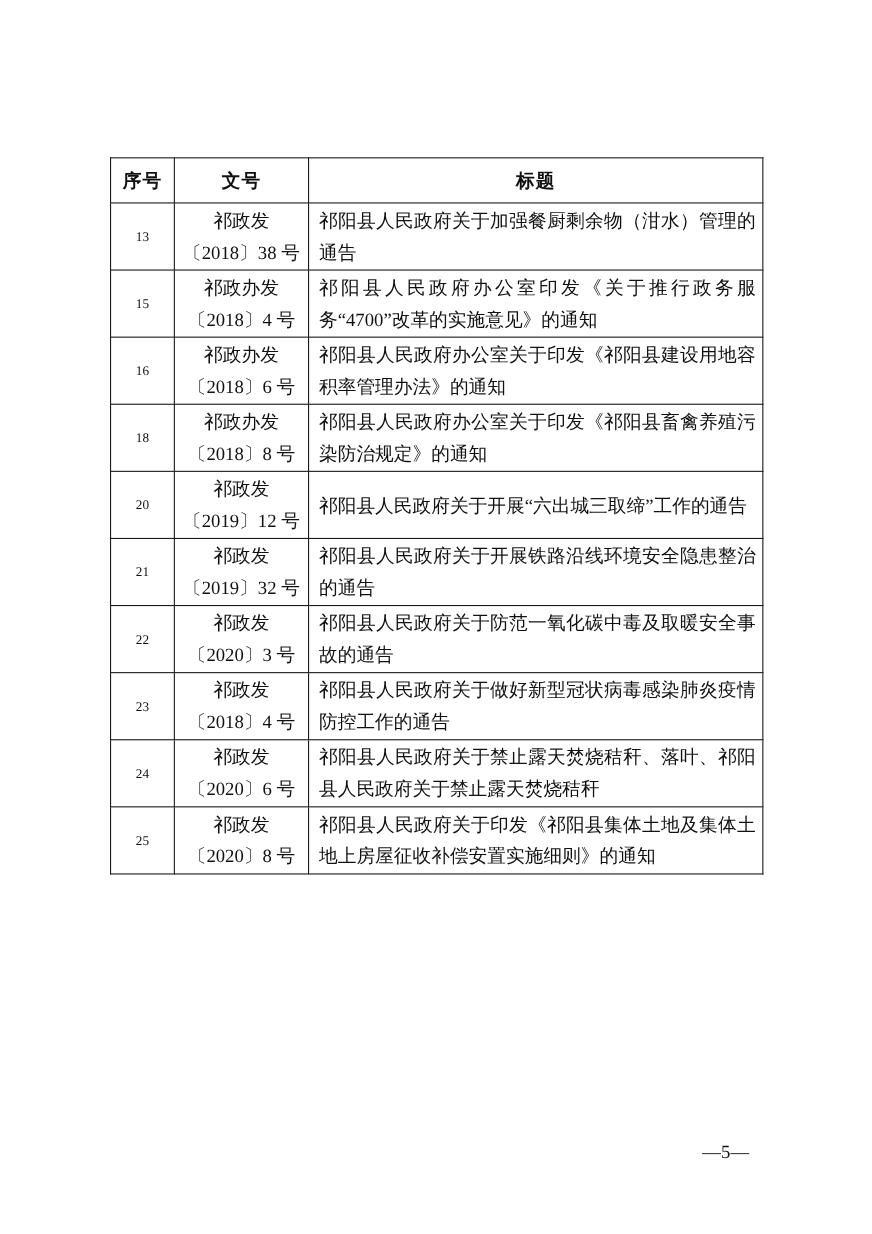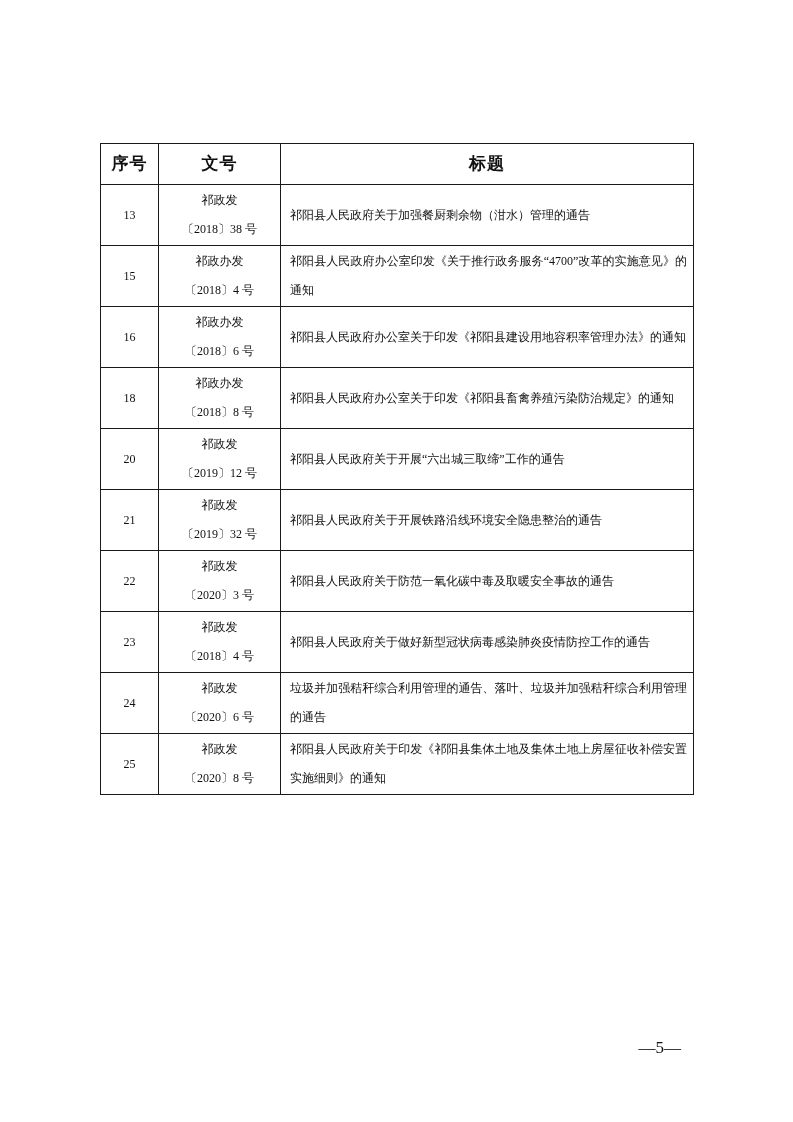--- a/index.html
+++ b/index.html
@@ -18,27 +18,27 @@
     width:593px;
     border-collapse:collapse;
     table-layout:fixed;
   }
   .doc-table col.c1{width:58px;}
   .doc-table col.c2{width:122px;}
   .doc-table col.c3{width:413px;}
   .doc-table th,.doc-table td{
     border:1.4px solid #1a1a1a;
     vertical-align:middle;
-    font-size:12px;
+    font-size:17px;
     line-height:29px;
     padding:0;
   }
   .doc-table th{
     height:40px;
-    font-family:Liberation Mono, monospace;
+    font-family:Liberation Sans, sans-serif;
     font-weight:600;
     font-size:17px;
     text-align:center;
     letter-spacing:1px;
   }
   td.c-no{
     text-align:center;
     font-size:12px;
     font-family:"Liberation Serif","DejaVu Serif",serif;
   }
@@ -144,21 +144,21 @@
             <div>〔2018〕4 号</div>
           </td>
           <td class="c-title">祁阳县人民政府关于做好新型冠状病毒感染肺炎疫情防控工作的通告</td>
         </tr>
         <tr>
           <td class="c-no">24</td>
           <td class="c-doc">
             <div>祁政发</div>
             <div>〔2020〕6 号</div>
           </td>
-          <td class="c-title">垃圾并加强秸秆综合利用管理的通告、落叶、垃圾并加强秸秆综合利用管理的通告</td>
+          <td class="c-title">祁阳县人民政府关于禁止露天焚烧秸秆、落叶、祁阳县人民政府关于禁止露天焚烧秸秆</td>
         </tr>
         <tr>
           <td class="c-no">25</td>
           <td class="c-doc">
             <div>祁政发</div>
             <div>〔2020〕8 号</div>
           </td>
           <td class="c-title">祁阳县人民政府关于印发《祁阳县集体土地及集体土地上房屋征收补偿安置实施细则》的通知</td>
         </tr>
       </tbody>

